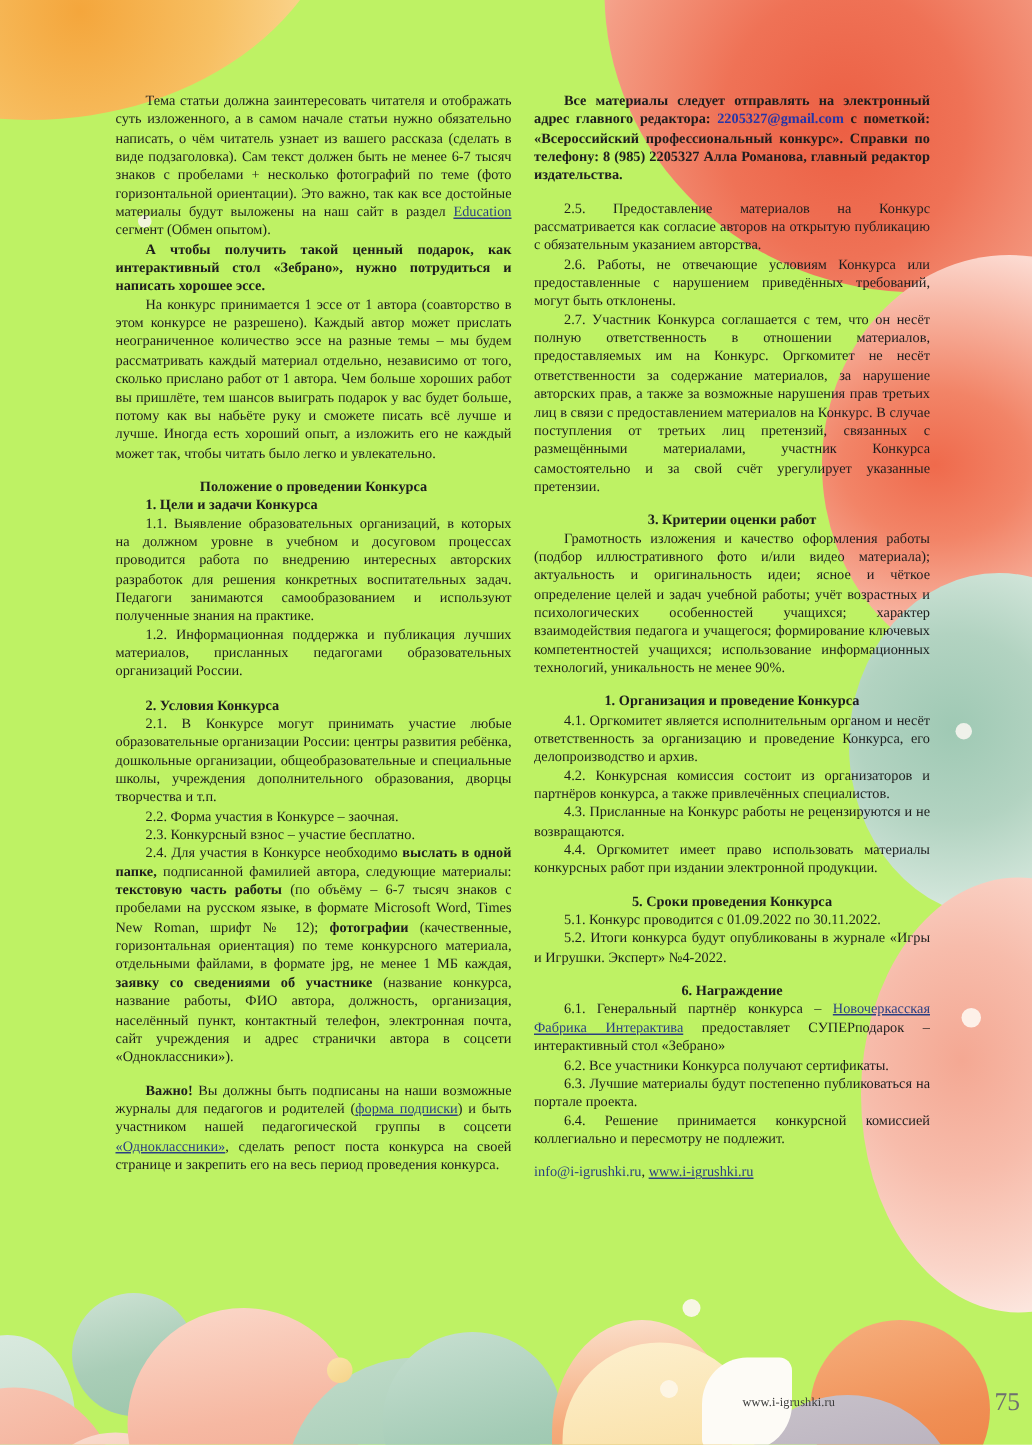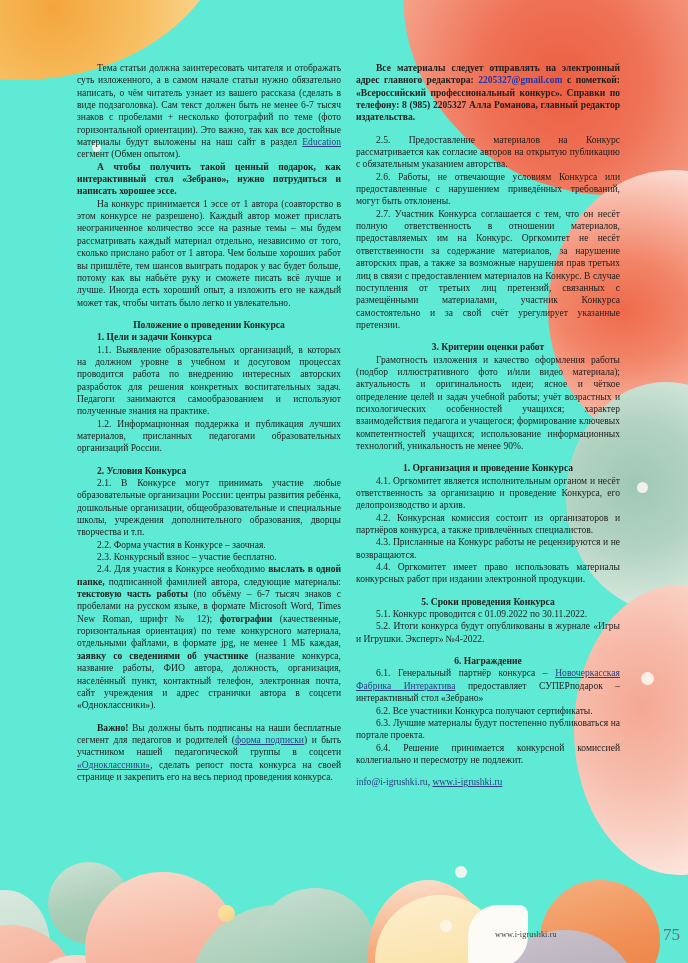--- a/index.html
+++ b/index.html
@@ -7,21 +7,21 @@
     width:688px;height:963px;
     background:#ffffff;
     font-family:"Liberation Serif","DejaVu Serif",serif;
     overflow:hidden;
     position:relative;
   }
   #page{
     position:absolute;inset:0;
     width:688px;height:963px;
     overflow:hidden;
-    background:#5eead4;
+    background:#bef264;
   }
   
   .deco{position:absolute;border-radius:50%;pointer-events:none;}
 
   .blob-tl{
     left:-190px;top:-250px;width:420px;height:330px;
     background:radial-gradient(ellipse at 58% 78%, #f4a63c 0%, #f7bf62 26%, #fbdda0 52%, #fdf0d7 72%, rgba(255,255,255,0) 86%);
     border-radius:50%;
   }
   .blob-tr{
@@ -206,21 +206,21 @@
       <div class="gap"></div>
 
       <h4>2. Условия Конкурса</h4>
       <p>2.1. В Конкурсе могут принимать участие любые образовательные организации России: центры развития ребёнка, дошкольные организации, общеобразовательные и специальные школы, учреждения дополнительного образования, дворцы творчества и т.п.</p>
       <p>2.2. Форма участия в Конкурсе – заочная.</p>
       <p>2.3. Конкурсный взнос – участие бесплатно.</p>
       <p><span>2.4. Для участия в Конкурсе необходимо </span><b>выслать в одной папке,</b><span> подписанной фамилией автора, следующие материалы: </span><b>текстовую часть работы</b><span> (по объёму – 6-7 тысяч знаков с пробелами на русском языке, в формате Microsoft Word, Times New Roman, шрифт № 12); </span><b>фотографии</b><span> (качественные, горизонтальная ориентация) по теме конкурсного материала, отдельными файлами, в формате jpg, не менее 1 МБ каждая, </span><b>заявку со сведениями об участнике</b><span> (название конкурса, название работы, ФИО автора, должность, организация, населённый пункт, контактный телефон, электронная почта, сайт учреждения и адрес странички автора в соцсети «Одноклассники»).</span></p>
 
       <div class="gap"></div>
 
-      <p><b>Важно!</b><span> Вы должны быть подписаны на наши бесплатные сегмент для педагогов и родителей (</span><a class="lnk" href="#">форма подписки</a><span>) и быть участником нашей педагогической группы в соцсети </span><a class="lnk" href="#">«Одноклассники»</a><span>, сделать репост поста конкурса на своей странице и закрепить его на весь период проведения конкурса.</span></p>
+      <p><b>Важно!</b><span> Вы должны быть подписаны на наши возможные журналы для педагогов и родителей (</span><a class="lnk" href="#">форма подписки</a><span>) и быть участником нашей педагогической группы в соцсети </span><a class="lnk" href="#">«Одноклассники»</a><span>, сделать репост поста конкурса на своей странице и закрепить его на весь период проведения конкурса.</span></p>
 
     </div>
 
     <div class="col col-right">
 
       <p><b>Все материалы следует отправлять на электронный адрес главного редактора: </b><a class="mail" href="#">2205327@gmail.com</a><b> с пометкой: «Всероссийский профессиональный конкурс». Справки по телефону: 8 (985) 2205327 Алла Романова, главный редактор издательства.</b></p>
 
       <div class="gap"></div>
 
       <p>2.5. Предоставление материалов на Конкурс рассматривается как согласие авторов на открытую публикацию с обязательным указанием авторства.</p>

